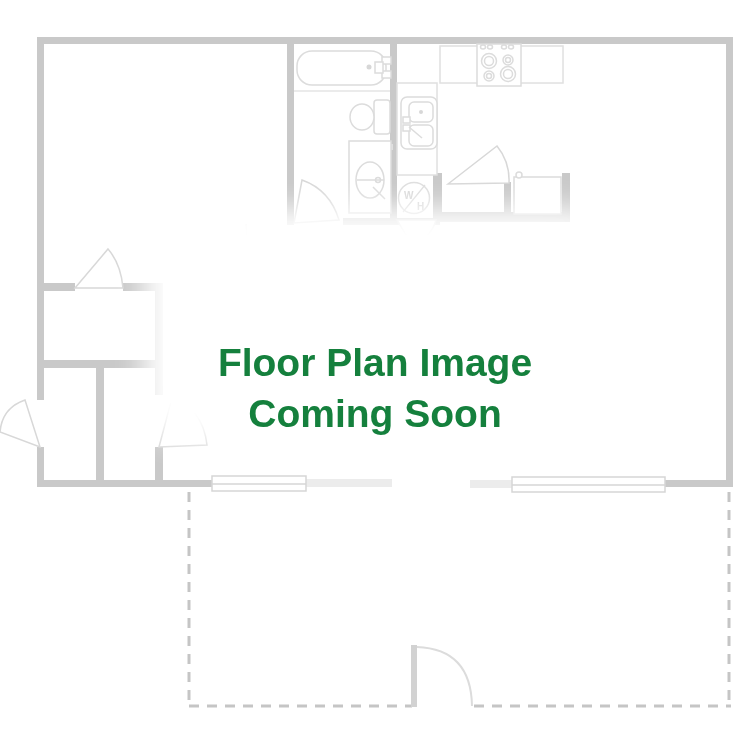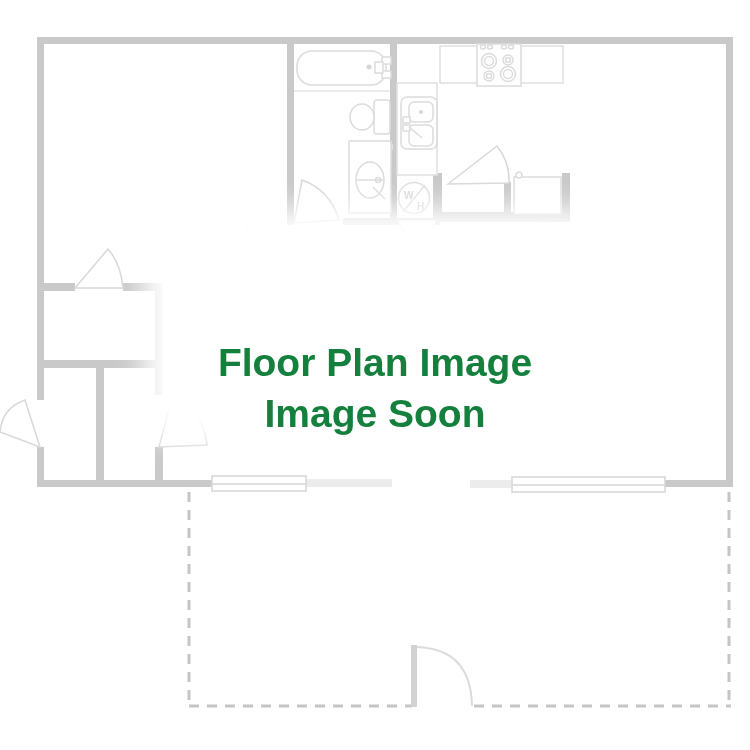--- a/index.html
+++ b/index.html
@@ -183,16 +183,16 @@
     <g>
       <rect x="411" y="645" width="6" height="62" fill="#d2d2d2"></rect>
       <path d="M417,647 Q471,649 472,706" fill="none" stroke="#dcdcdc" stroke-width="2"></path>
     </g>
   </svg>
 
   <div class="fade-box"></div>
 
   <div class="placeholder-text">
     <div>Floor Plan Image</div>
-    <div>Image Soon</div>
+    <div>Coming Soon</div>
   </div>
 
 </div>
 
 </body></html>

